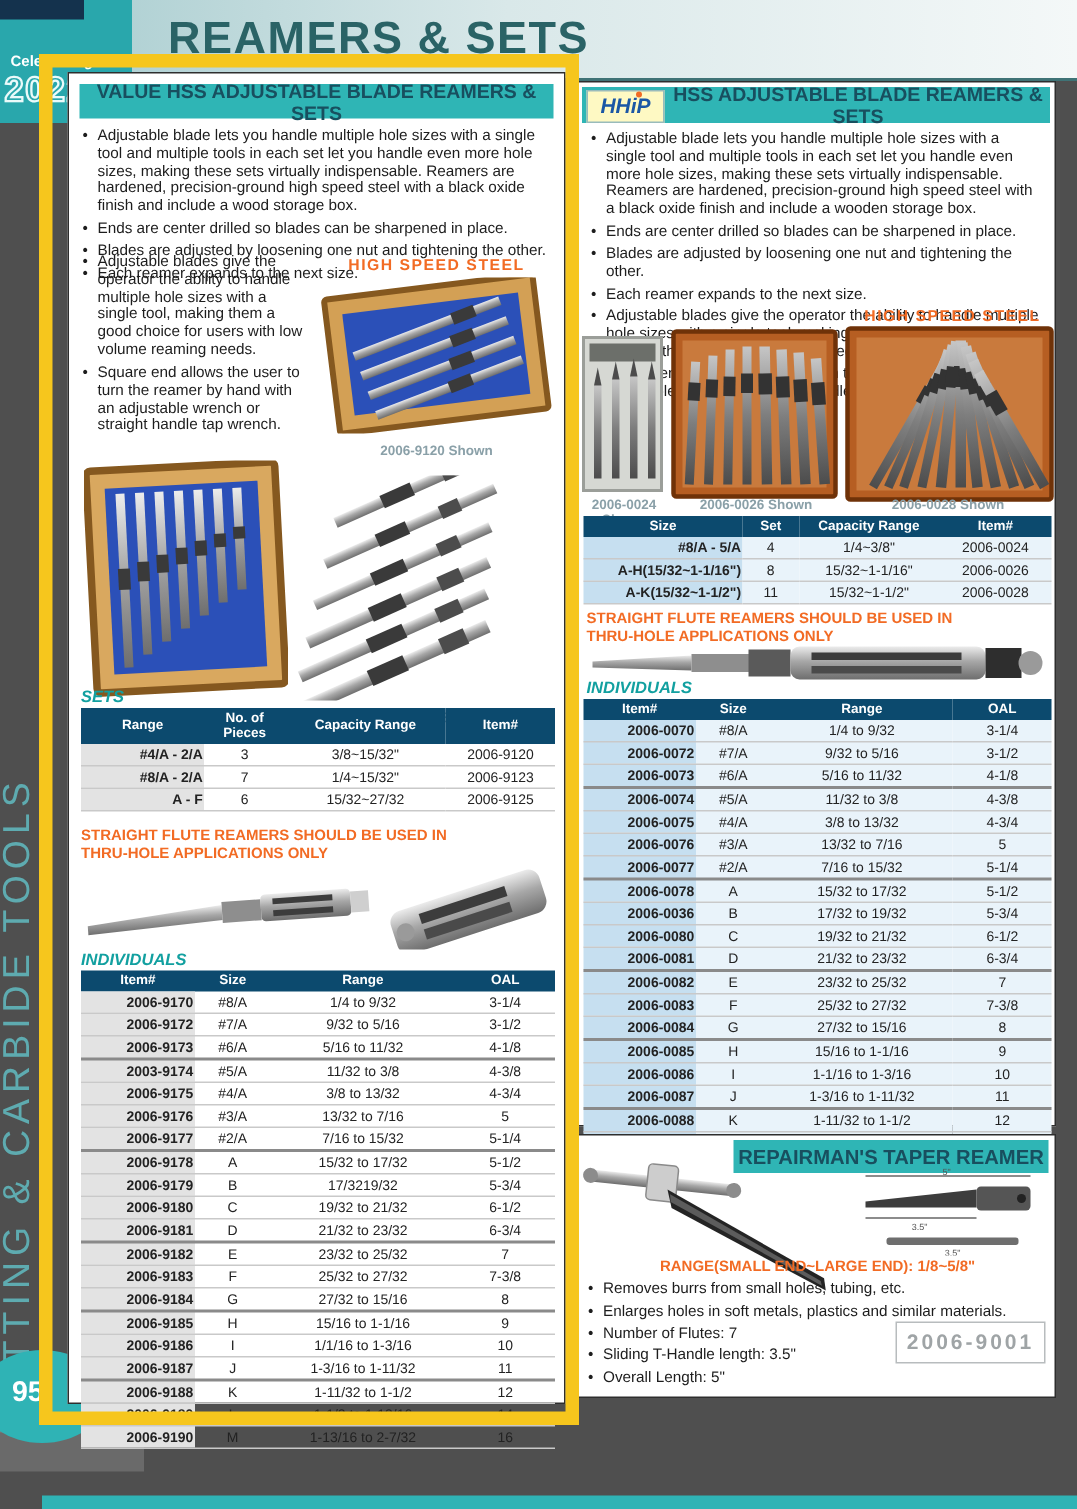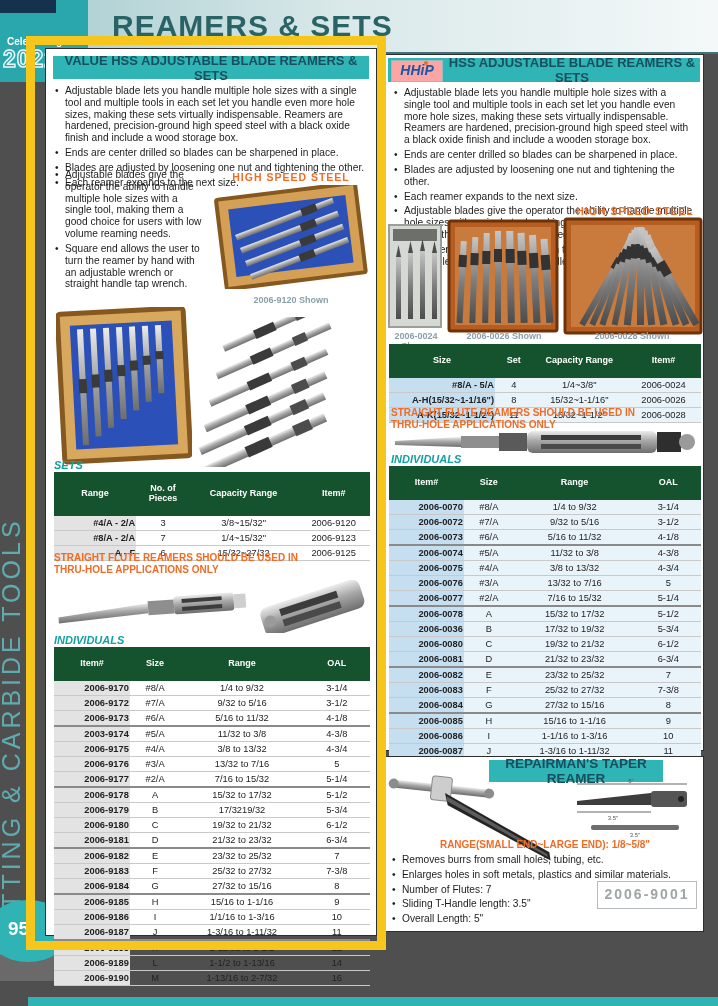--- a/index.html
+++ b/index.html
@@ -35,37 +35,37 @@
   
   .panel{background:#fff;border:1px solid #2e2e2e;box-sizing:border-box;}
   .left-panel{left:45px;top:48px;width:332px;height:888px;}
   .right-panel{left:384px;top:54px;width:320px;height:697px;}
   .taper-panel{left:384px;top:756px;width:320px;height:176px;}
 
   .titlebar{background:#2fb5b5;color:#184f5f;font-weight:bold;text-align:center;
     display:flex;align-items:center;justify-content:center;}
   .left-titlebar{left:7px;top:7px;width:316px;height:23px;font-size:13px;}
   .right-titlebar{left:3px;top:3px;width:312px;height:24px;font-size:13px;padding-left:56px;box-sizing:border-box;}
-  .logo-box{left:6px;top:5px;width:50px;height:20px;background:#fca5a5;border:1px solid #9bb;
+  .logo-box{left:6px;top:5px;width:50px;height:20px;background:#fef9c3;border:1px solid #9bb;
     color:#1b57a5;font-weight:bold;font-style:italic;font-size:14px;text-align:center;line-height:19px;z-index:2;}
   .logo-dot{left:39px;top:6px;width:4px;height:4px;border-radius:50%;background:#f26b24;z-index:3;}
 
   ul.bullets{margin:0;padding:0;list-style:none;}
   ul.bullets li{position:relative;padding-left:11px;font-size:10.2px;line-height:1.16;
     color:#1d1d1d;margin-bottom:3px;}
   ul.bullets li::before{content:"•";position:absolute;left:1px;top:0;}
 
   .hss-label{color:#f26b24;font-weight:bold;font-size:10.5px;letter-spacing:1px;text-align:center;}
   .warning{color:#f26b24;font-weight:bold;font-size:10px;line-height:1.2;}
   .caption{color:#8aa0a8;font-size:9px;font-weight:bold;text-align:center;}
   .sec-label{color:#12a0a0;font-weight:bold;font-style:italic;font-size:11px;}
 
   table.tbl{border-collapse:collapse;width:100%;table-layout:fixed;}
-  table.tbl th{background:#14532d;color:#fff;font-size:9px;font-weight:bold;
-    padding:12px 1px;line-height:1.1;text-align:center;}
+  table.tbl th{background:#0c4a6e;color:#fff;font-size:9px;font-weight:bold;
+    padding:2px 1px;line-height:1.1;text-align:center;}
   table.tbl td{font-size:9.3px;color:#222;text-align:center;padding:1px 1px;
     border-bottom:1px solid #c9c9c9;height:12px;}
   table.tbl td.c0{font-weight:bold;text-align:right;}
   table.tbl tr.grp td{border-top:2px solid #8a8a8a;}
 
   .left-tbl td.c0{background:#e3e3e3;}
   .right-tbl td{border-bottom:1px solid #b9cdd9;background:#e9f3fa;}
   .right-tbl td.c0{background:#c6dff0;}
 
   .item-box{border:1.5px solid #b8bcbe;background:#fff;color:#9fa4a6;font-weight:bold;
@@ -714,21 +714,21 @@
           <td class="c0">2006-0090</td>
           <td>M</td>
           <td>1-13/16 to 2-7/32</td>
           <td>16</td>
         </tr>
       </tbody>
   </table>
 </div>
 
 <div class="abs panel taper-panel">
-  <div class="abs titlebar" style="left:104px;top:3px;width:174px;height:22px;font-size:13.5px;">REPAIRMAN'S TAPER REAMER</div>
+  <div class="abs titlebar" style="left:104px;top:3px;width:210px;height:22px;font-size:13.5px;">REPAIRMAN'S TAPER REAMER</div>
 
   <svg class="svg-abs" style="left:0px;top:6px;" width="185" height="100" viewBox="0 0 185 100">
     <g transform="rotate(6 60 30)">
       <rect x="6" y="22" width="100" height="8" rx="4" fill="url(#met)"></rect>
       <circle cx="8" cy="26" r="5" fill="#8c8c8c"></circle>
         <circle cx="104" cy="26" r="5" fill="#8c8c8c"></circle>
       <rect x="46" y="14" width="20" height="24" rx="3" fill="#cdcdcd" stroke="#8a8a8a"></rect>
       <polygon points="60,30 170,78 172,86 64,42" fill="#242424"></polygon>
       <polygon points="62,33 168,80 169,83 63,38" fill="#5c5c5c"></polygon>
     </g>

